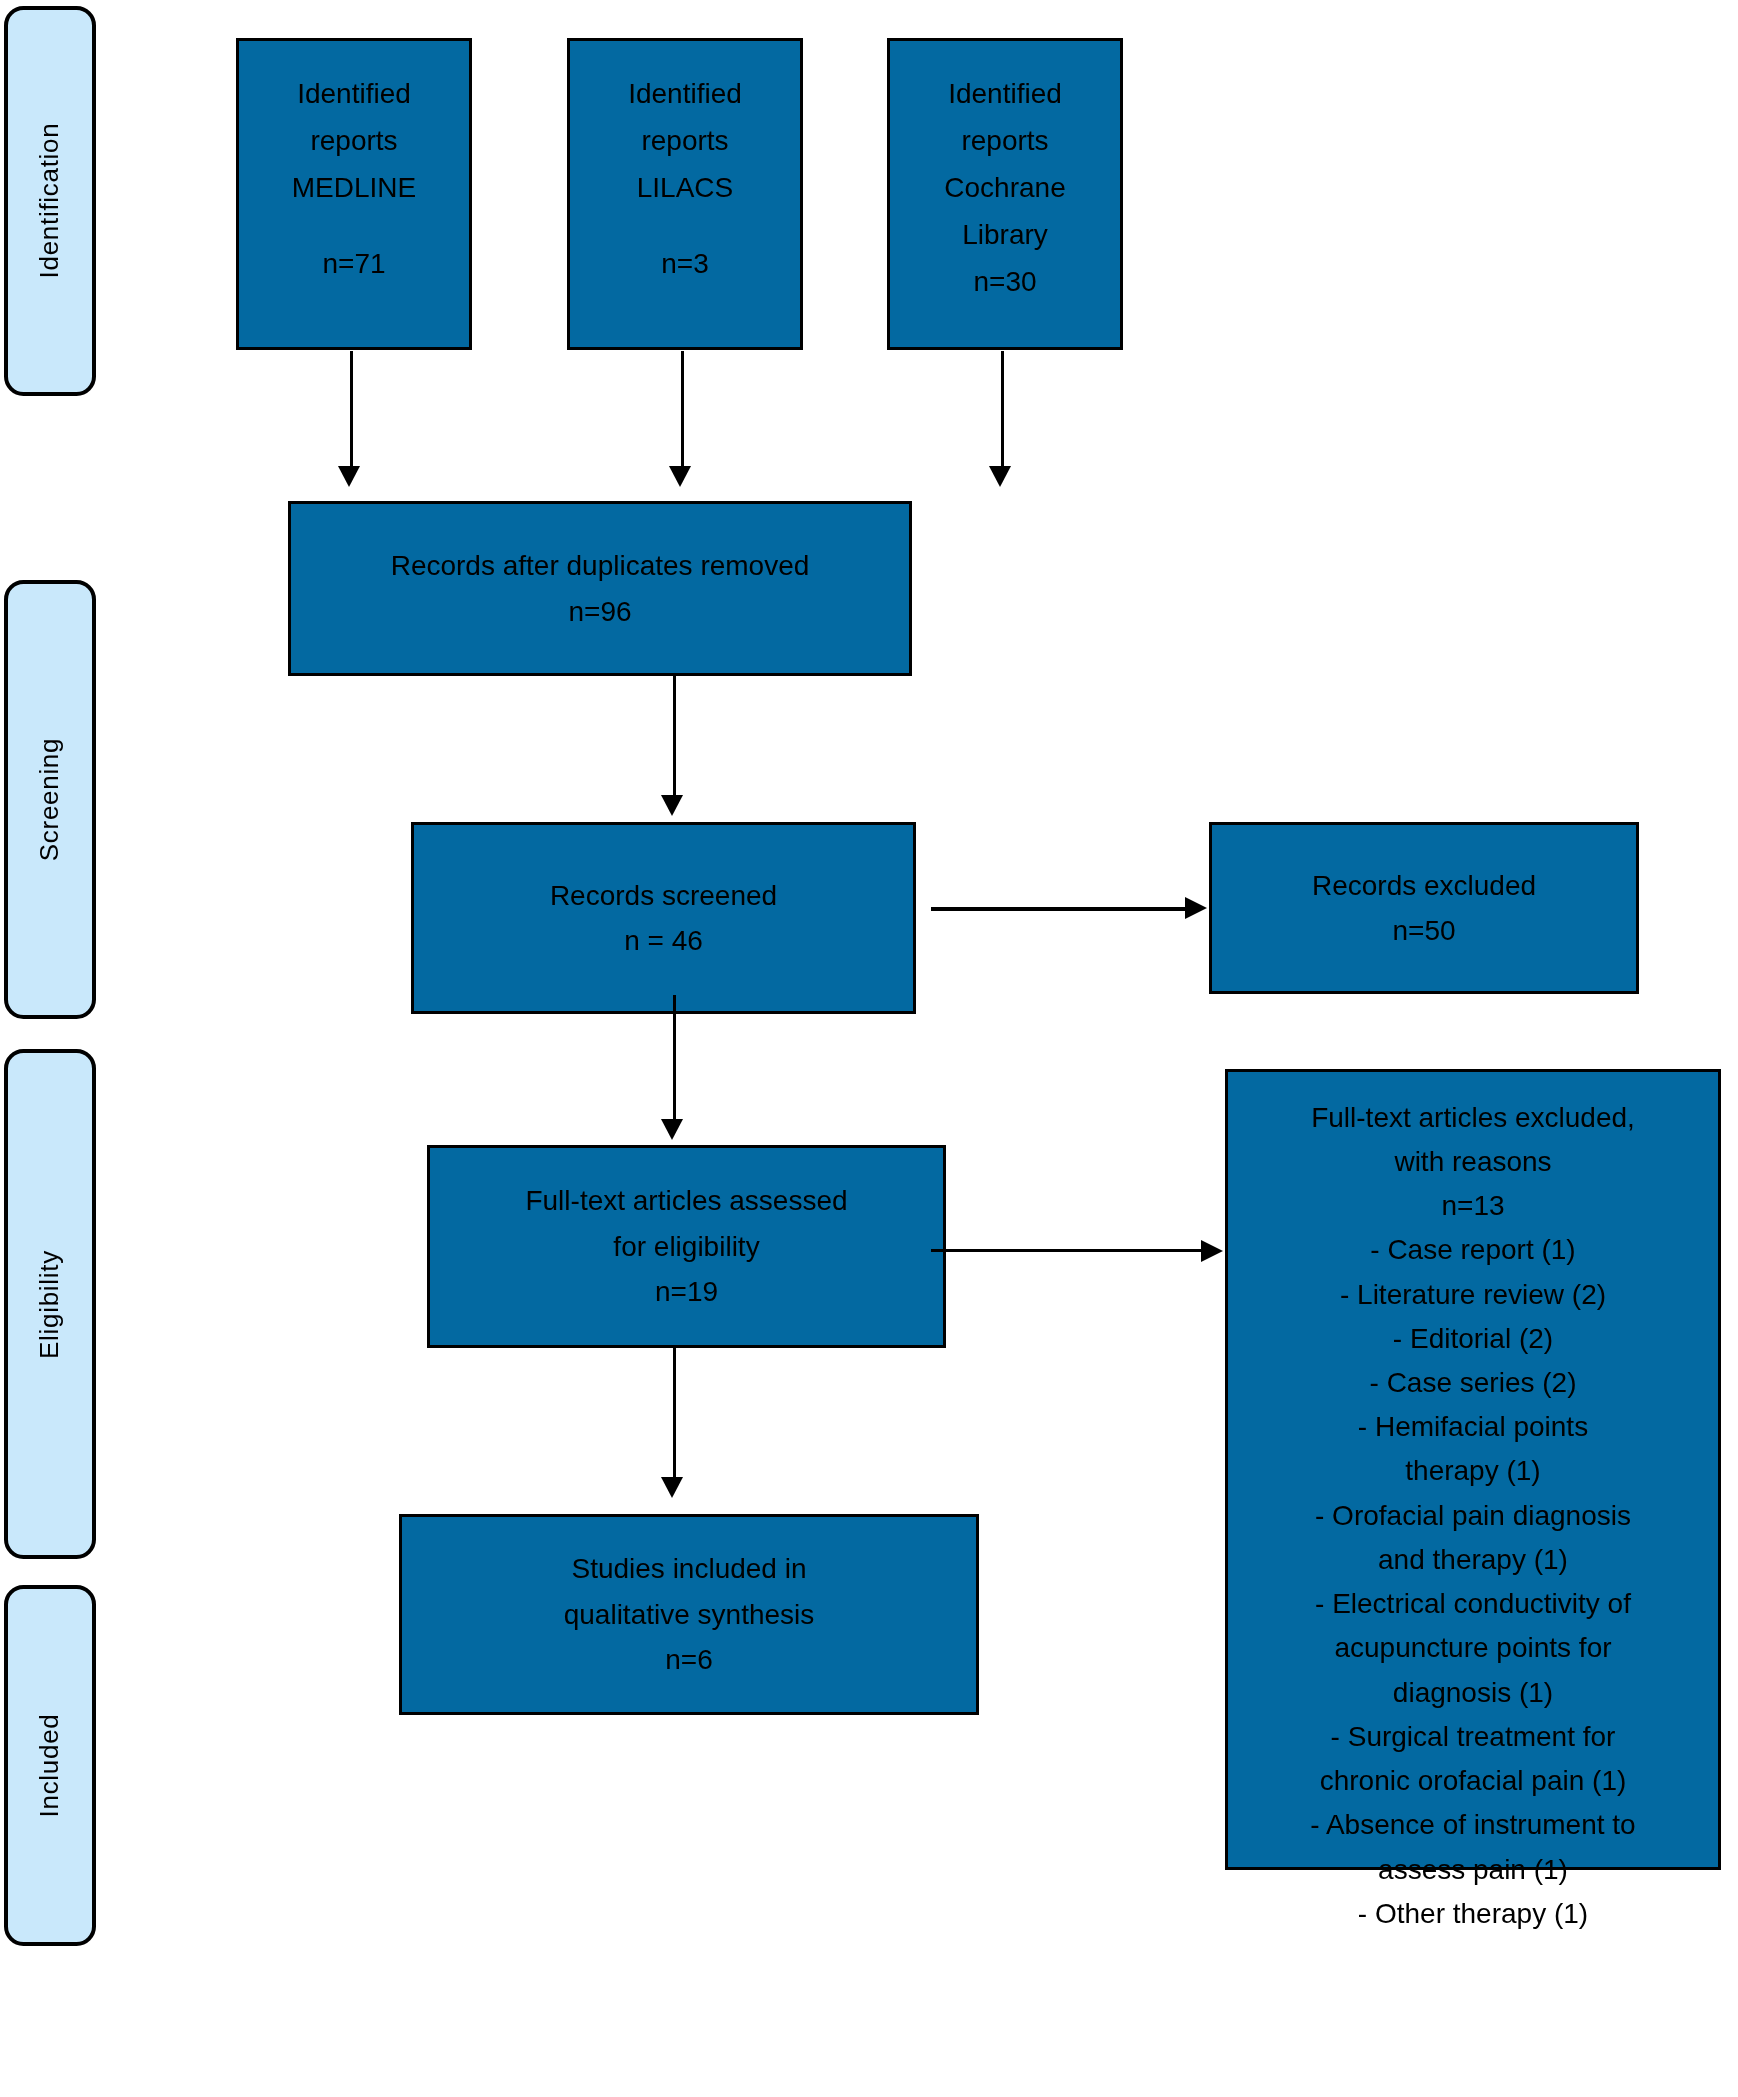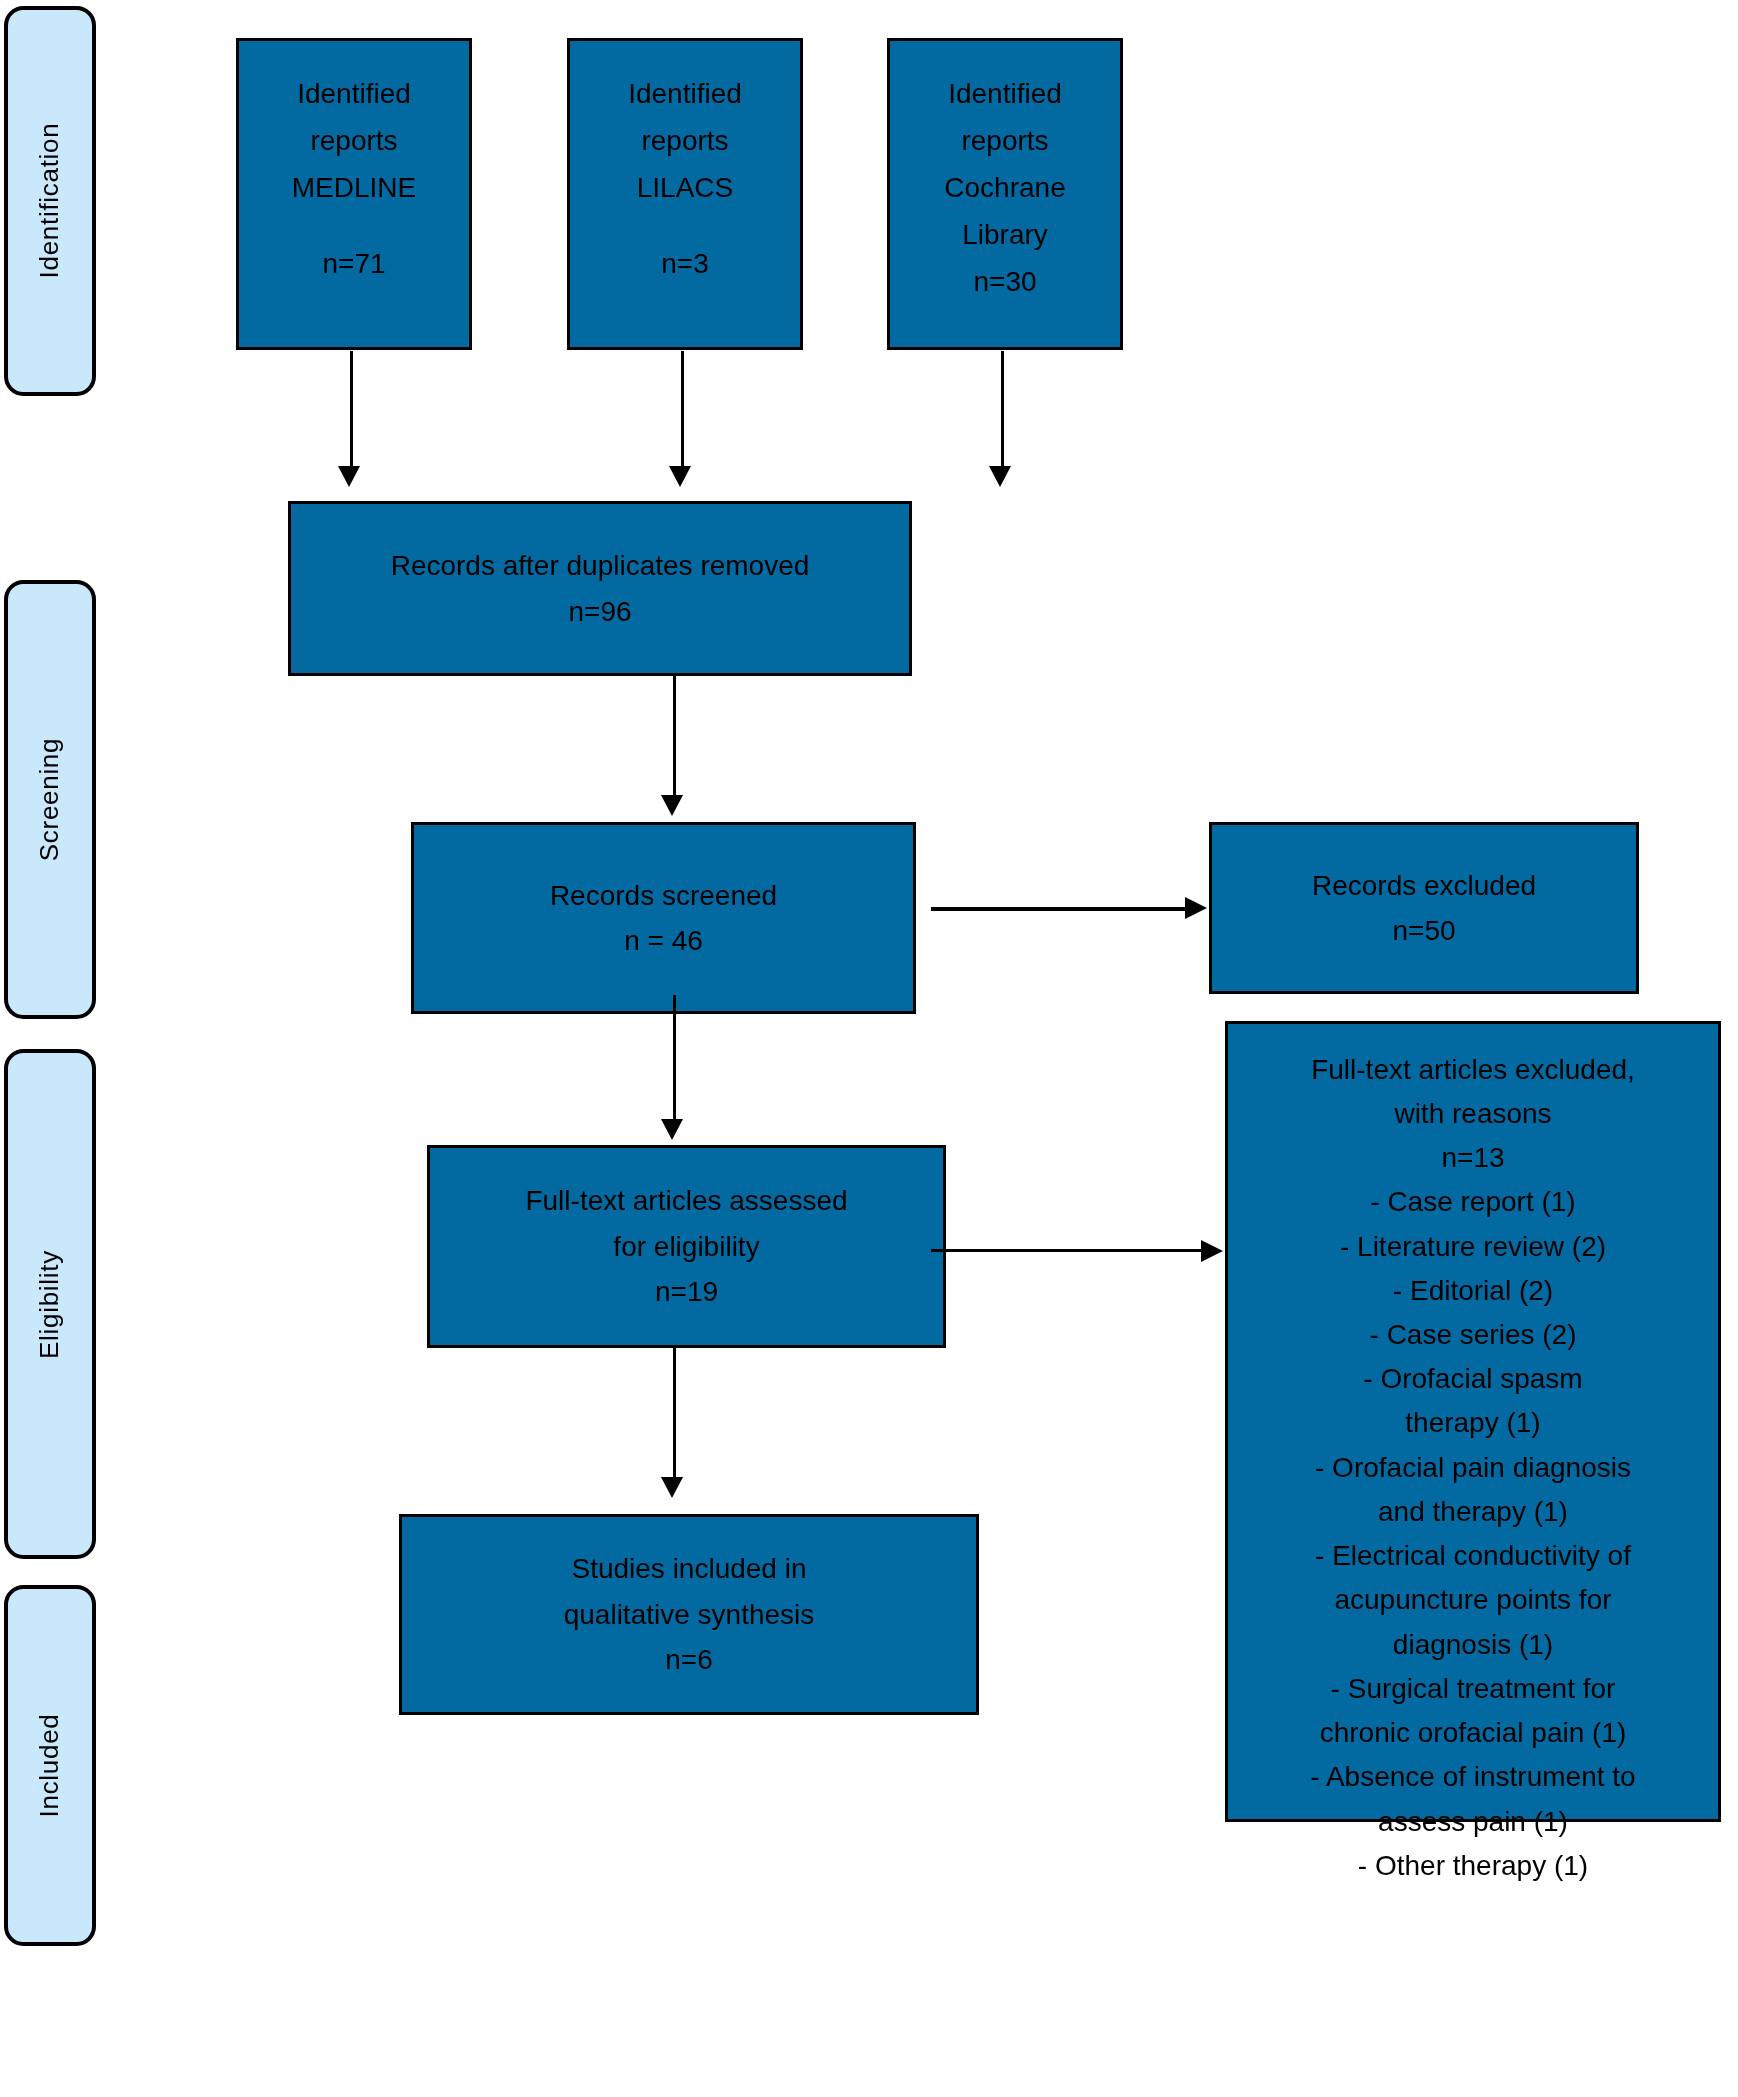--- a/index.html
+++ b/index.html
@@ -154,29 +154,29 @@
 
   <div class="vline" style="left:673px;top:1348px;height:132px;"></div>
   <div class="arrow-down" style="left:661px;top:1477px;"></div>
 
   <div class="flow-box" style="left:399px;top:1514px;width:580px;height:201px;">
     <span class="ln">Studies included in</span>
     <span class="ln">qualitative synthesis</span>
     <span class="ln">n=6</span>
   </div>
 
-  <div class="flow-box reasons-box" style="left:1225px;top:1021px;width:496px;height:801px;">
+  <div class="flow-box reasons-box" style="left:1225px;top:1069px;width:496px;height:801px;">
     <span class="ln">Full-text articles excluded,</span>
     <span class="ln">with reasons</span>
     <span class="ln">n=13</span>
     <span class="ln">- Case report (1)</span>
     <span class="ln">- Literature review (2)</span>
     <span class="ln">- Editorial (2)</span>
     <span class="ln">- Case series (2)</span>
-    <span class="ln">- Orofacial spasm</span>
+    <span class="ln">- Hemifacial points</span>
     <span class="ln">therapy (1)</span>
     <span class="ln">- Orofacial pain diagnosis</span>
     <span class="ln">and therapy (1)</span>
     <span class="ln">- Electrical conductivity of</span>
     <span class="ln">acupuncture points for</span>
     <span class="ln">diagnosis (1)</span>
     <span class="ln">- Surgical treatment for</span>
     <span class="ln">chronic orofacial pain (1)</span>
     <span class="ln">- Absence of instrument to</span>
     <span class="ln">assess pain (1)</span>

